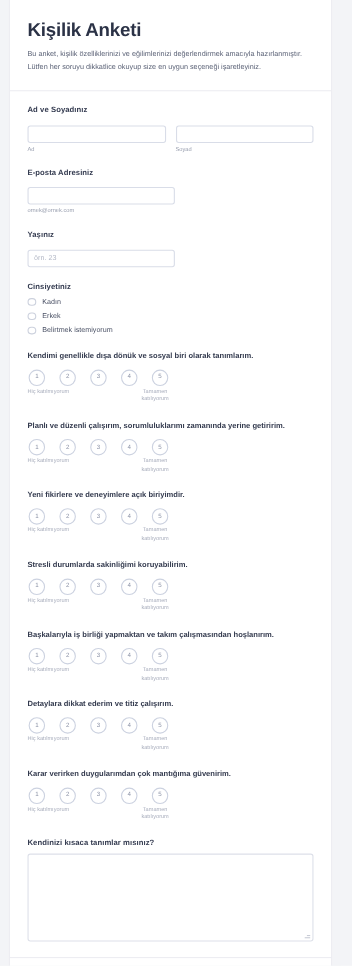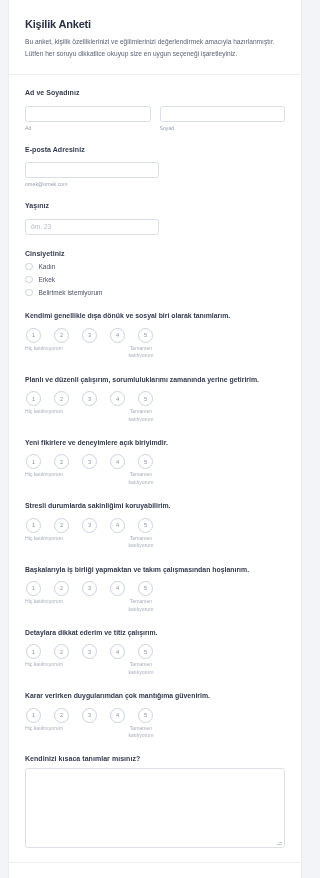--- a/index.html
+++ b/index.html
@@ -34,21 +34,21 @@
     border-right: 1px solid #ececf1;
   }
 
   
   .card-header {
     padding: 18px 16px 14px 16px;
     border-bottom: 1px solid #ededf2;
   }
 
   .form-title {
-    font-size: 11px;
+    font-size: 17px;
     font-weight: bold;
     color: #2b3246;
     letter-spacing: -0.2px;
     margin-bottom: 6px;
   }
 
   .form-desc {
     font-size: 6.6px;
     line-height: 1.85;
     color: #5d6478;

